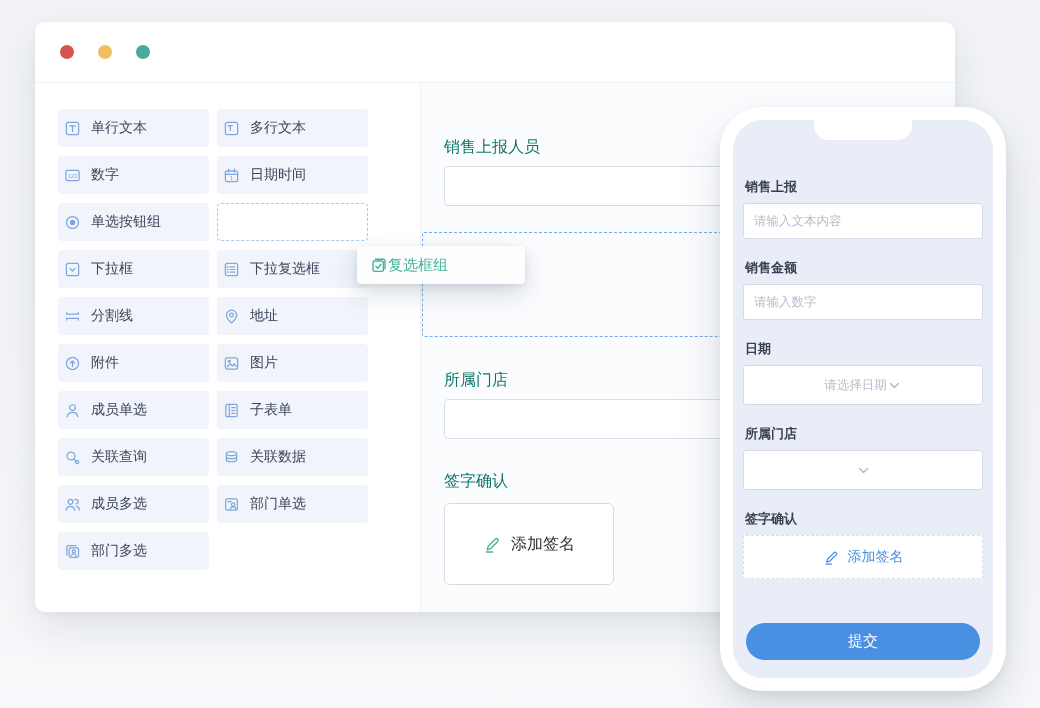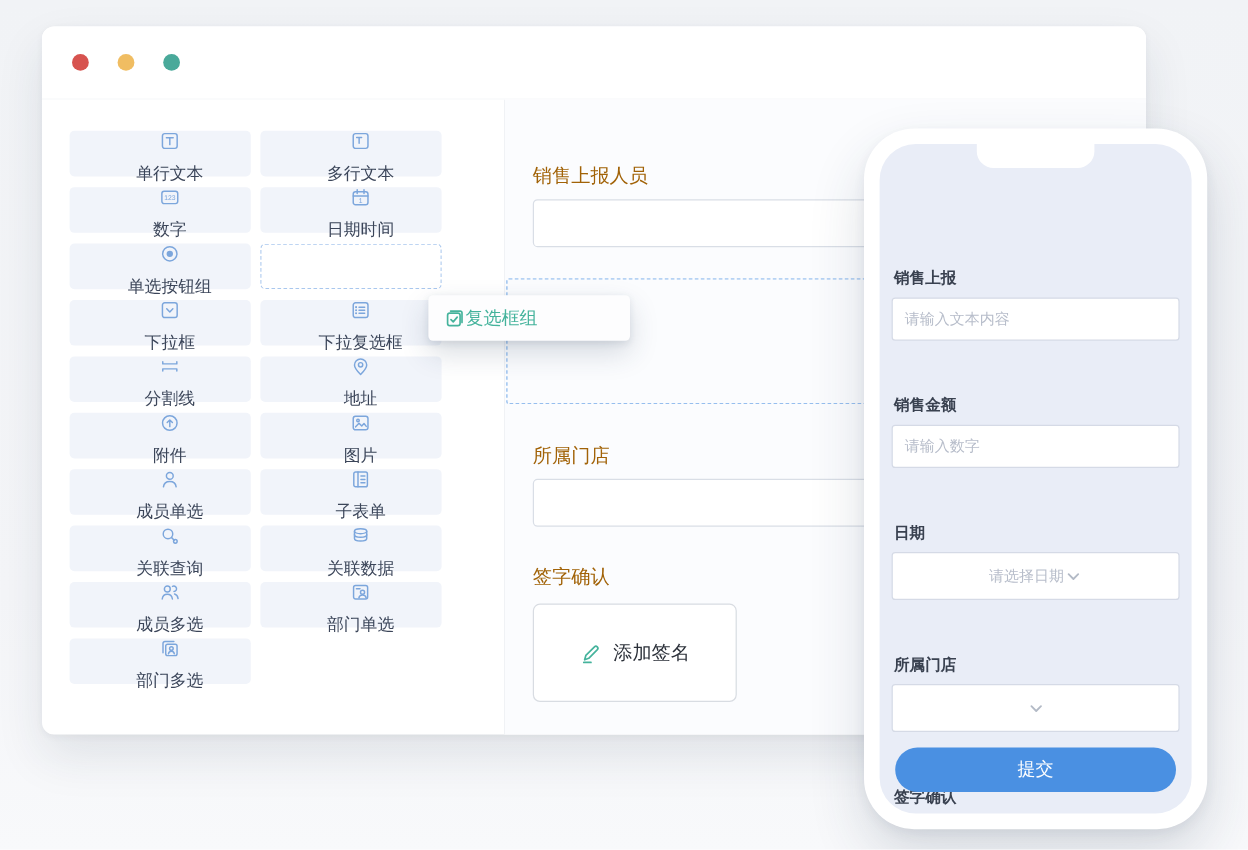--- a/index.html
+++ b/index.html
@@ -25,31 +25,31 @@
   .dot.yellow { background:#f0bd62; }
   .dot.teal { background:#49a99a; }
   
   .palette {
     position:absolute; left:23px; top:87px;
     display:grid; grid-template-columns:151px 151px; grid-auto-rows:38px;
     column-gap:8px; row-gap:9px;
   }
   .pal-item {
     background:#f1f4fa; border-radius:4px; display:flex; align-items:center;
-    padding-left:16px; gap:10px; font-size:14px; color:#3b4559; cursor:grab;flex-direction:column;
+    padding-left:6px; gap:10px; font-size:14px; color:#3b4559; cursor:grab;
   }
   .pal-item.empty { background:#ffffff; border:1px dashed #a9c7ee; }
   .pi { width:17px; height:17px; color:#7ca6dc; display:inline-flex; }
   .pi svg { width:17px; height:17px; }
   
   .canvas {
     position:absolute; left:385px; top:61px; right:0; bottom:0;
     background:#fbfcfe; border-left:1px solid #f0f2f5; border-radius:0 0 10px 0;
   }
-  .cv-label { position:absolute; left:23px; font-size:16px; color:#a16207; font-weight:500; }
+  .cv-label { position:absolute; left:23px; font-size:16px; color:#0f766e; font-weight:500; }
   .cv-input {
     position:absolute; left:23px; width:470px; height:40px;
     background:#fff; border:1px solid #d9dee6; border-radius:4px;
   }
   .cv-dropzone {
     position:absolute; left:1px; top:149px; width:520px; height:105px;
     border:1px dashed #74aae9; border-radius:2px;
   }
   .cv-sigbox {
     position:absolute; left:23px; top:420px; width:170px; height:82px;
@@ -78,21 +78,21 @@
   .screen {
     position:absolute; inset:13px; background:#e9edf7; border-radius:30px; overflow:hidden;
   }
   .notch {
     position:absolute; top:0; left:50%; transform:translateX(-50%);
     width:98px; height:20px; background:#ffffff; border-radius:0 0 14px 14px;
   }
   .ph-content { position:absolute; left:10px; right:10px; top:58px; }
   .ph-group { margin-top:20px; }
   .ph-group:first-child { margin-top:0; }
-  .ph-label { font-size:13px; font-weight:700; color:#394150; padding-left:2px; margin-bottom:7px;margin-top:45px; }
+  .ph-label { font-size:13px; font-weight:700; color:#394150; padding-left:2px; margin-bottom:7px; }
   .ph-control {
     background:#fff; border:1px solid #d5dae6; border-radius:3px;
     display:flex; align-items:center; padding:0 10px;
     font-size:12.5px; color:#b7bdca;
   }
   .ph-control.text { height:36px; }
   .ph-control.select { height:40px; justify-content:center; }
   .chev { width:15px; height:15px; color:#b3bac6; display:inline-flex; }
   .chev svg { width:15px; height:15px; }
   .ph-sig {

